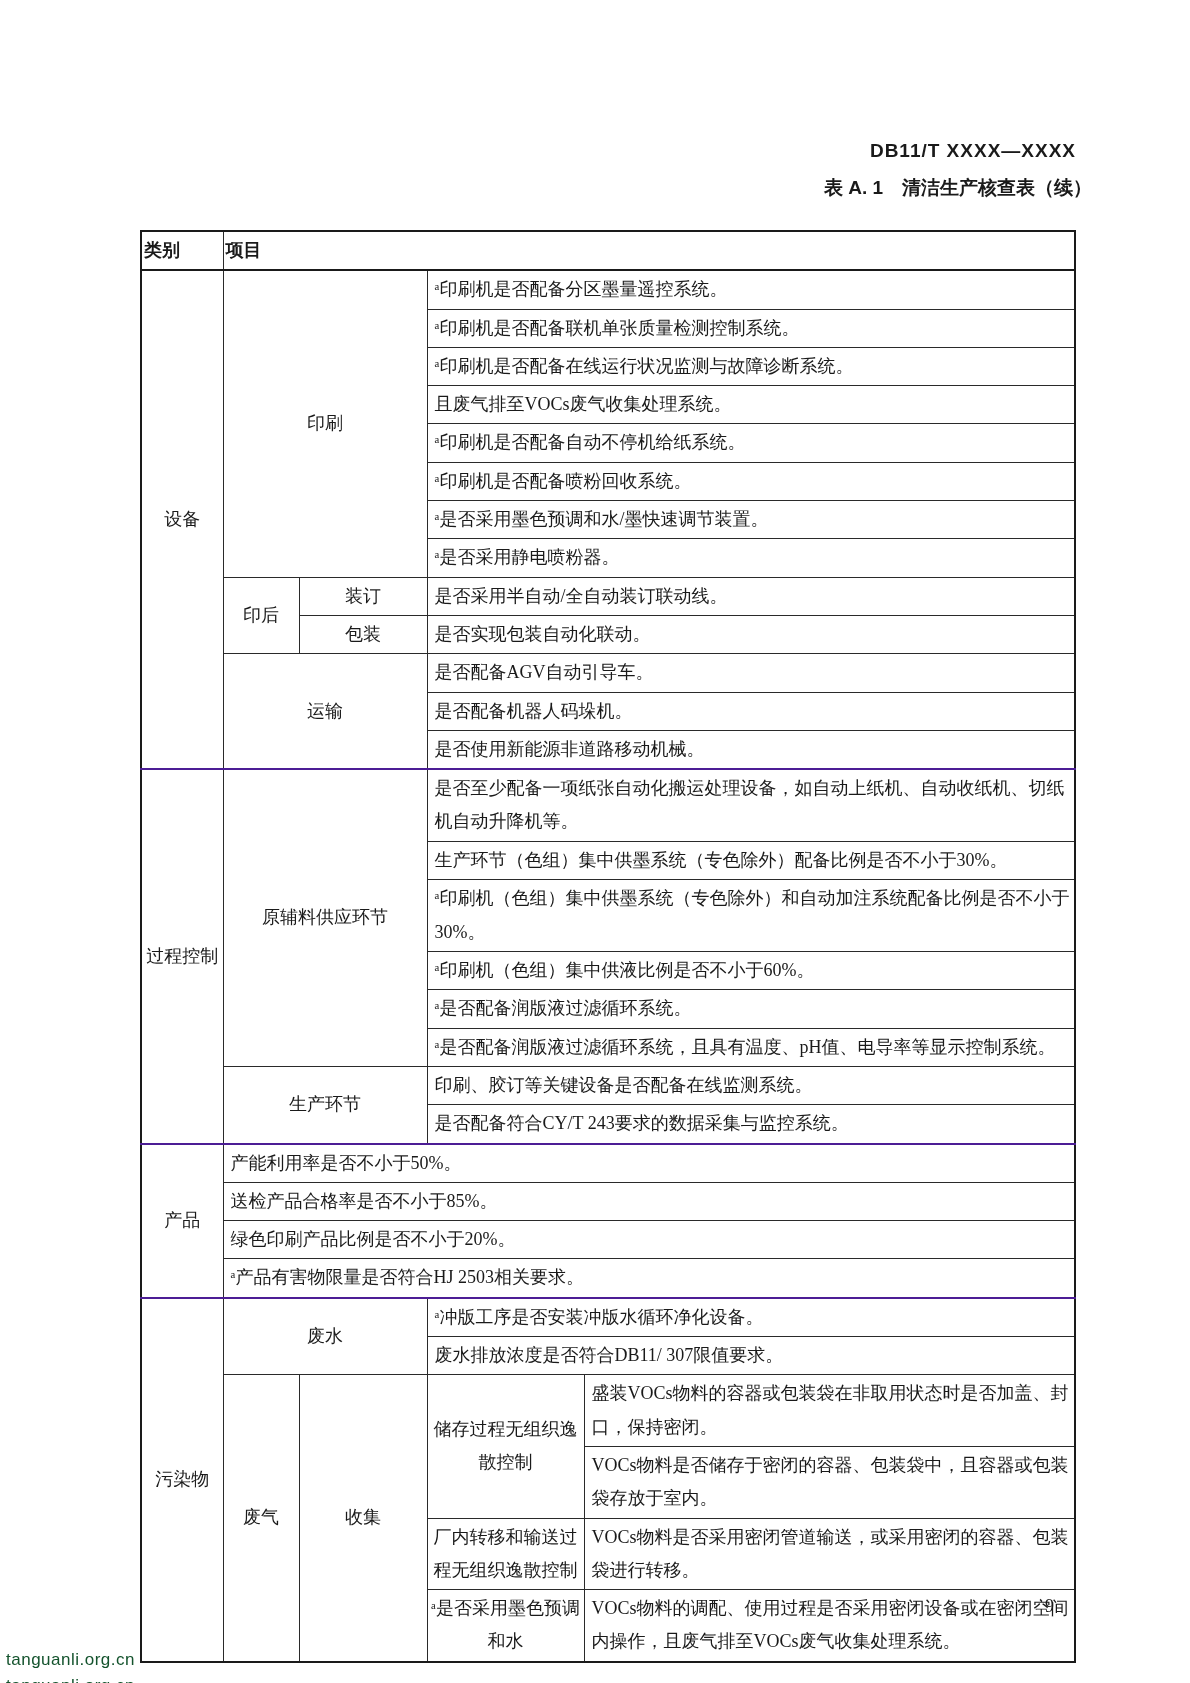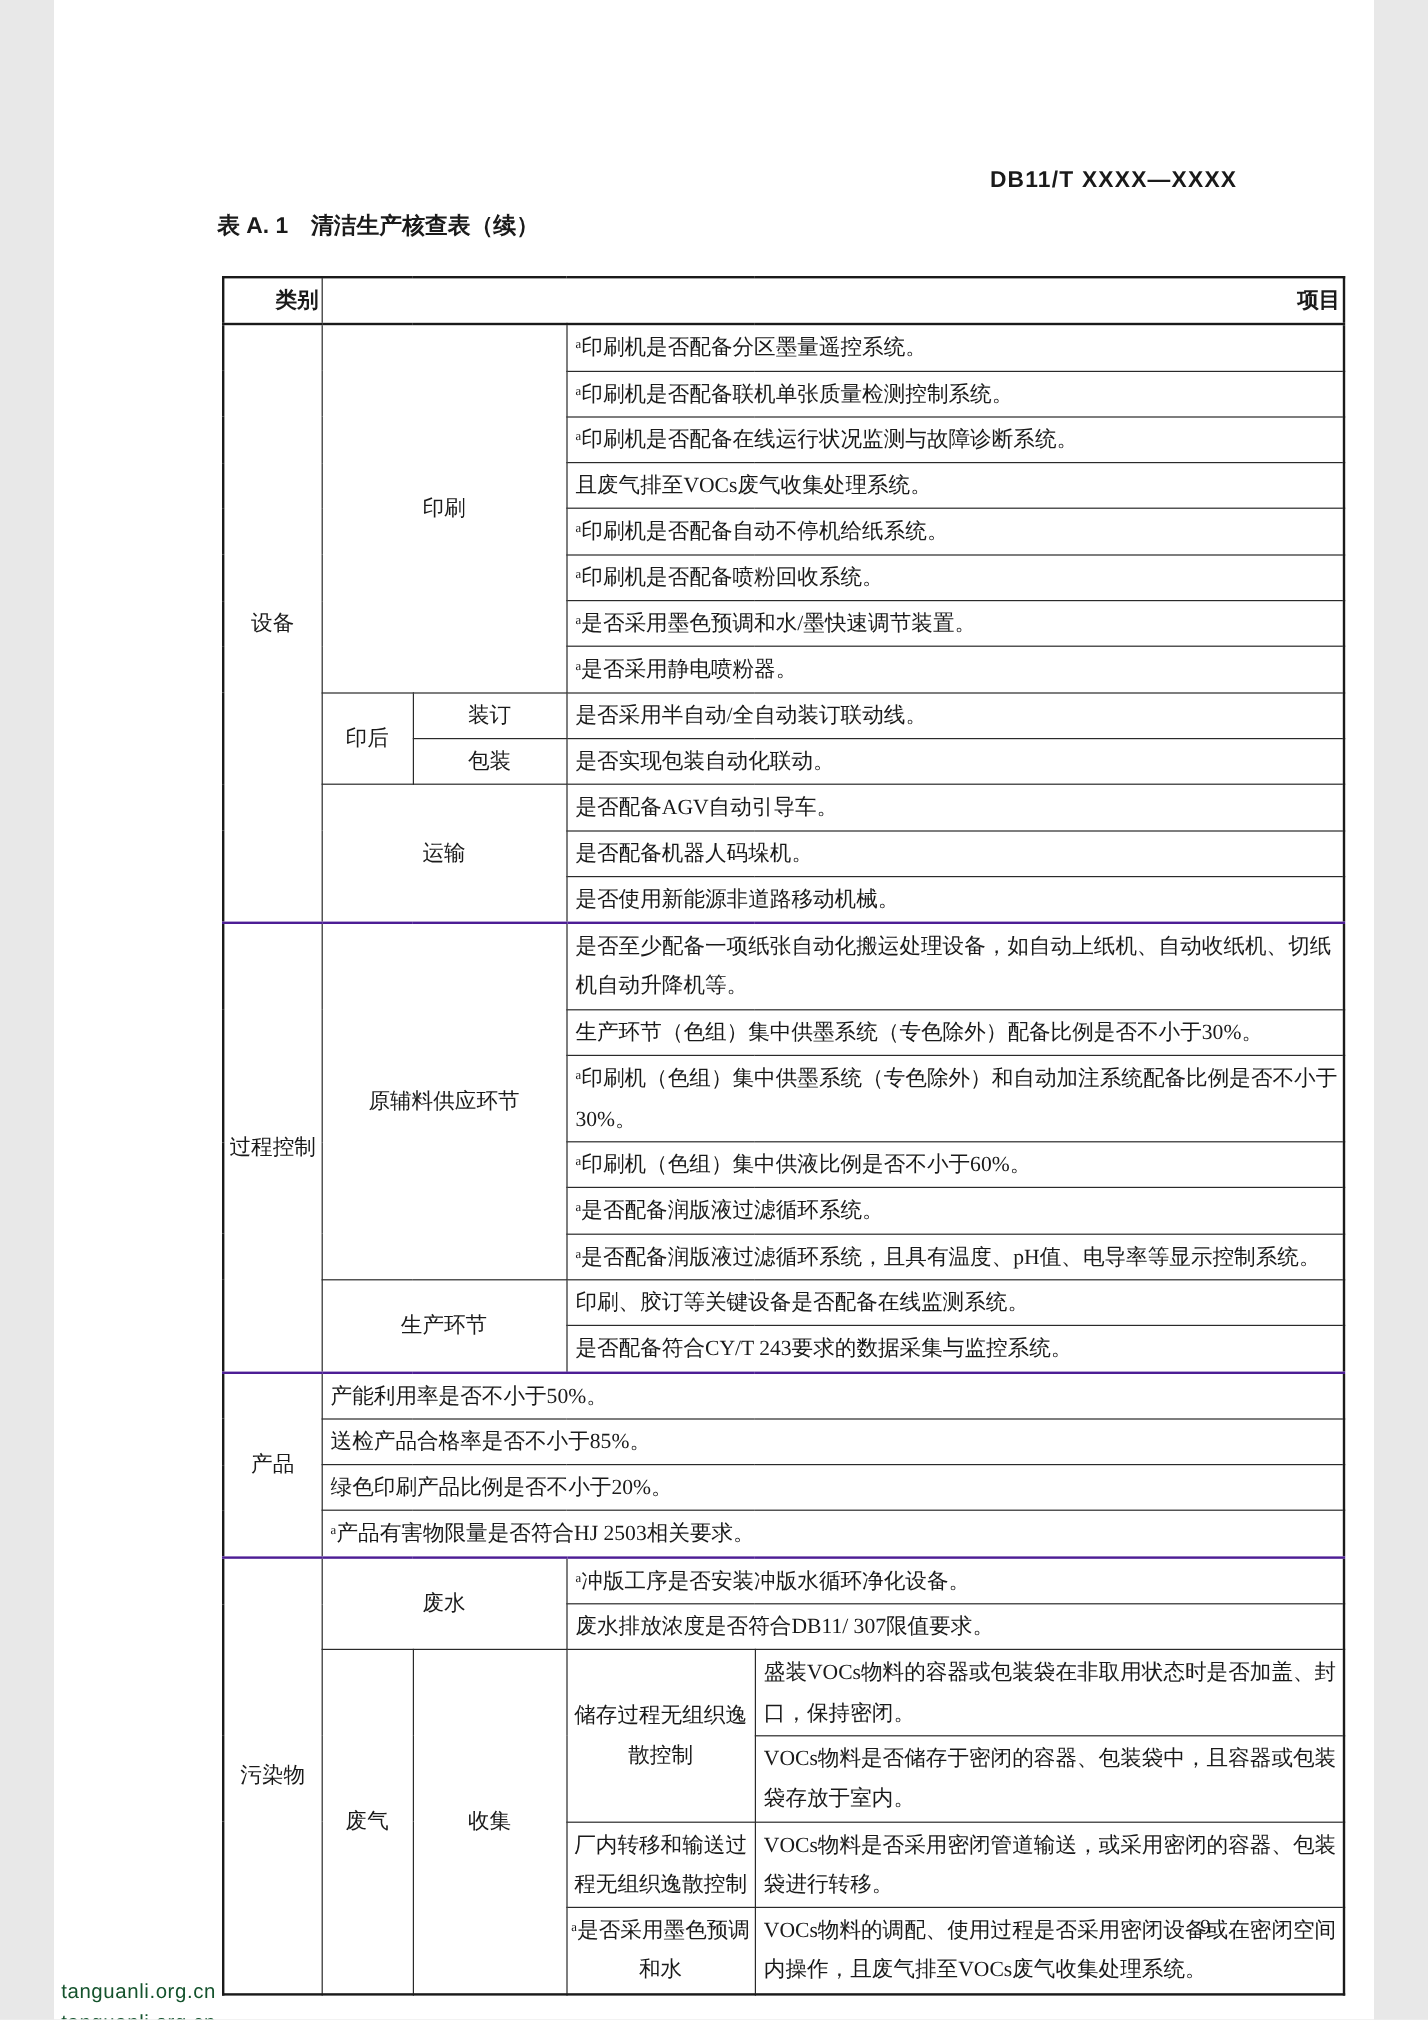--- a/index.html
+++ b/index.html
@@ -1,52 +1,52 @@
 <!DOCTYPE html>
 <html><head>
 <meta charset="utf-8">
 <style>
   html,body{margin:0;padding:0;background:#e8e8e8;}
   .page{
     position:relative;
-    width:1100px;height:1683px;
+    width:1190px;height:1683px;
     margin:0 auto;
     background:#ffffff;
     overflow:hidden;
     font-family:"Liberation Serif","DejaVu Serif",serif;
     color:#1a1a1a;
   }
   .doc-code{
     position:absolute;top:140px;right:114px;
     font-family:"Liberation Sans","DejaVu Sans",sans-serif;
     font-weight:bold;font-size:19px;letter-spacing:1px;
   }
   .caption{
-    position:absolute;top:175px;left:136px;width:936px;
-    text-align:left;white-space:pre;
+    position:absolute;top:175px;left:156px;width:936px;
+    text-align:right;white-space:pre;
     font-family:"Liberation Sans","DejaVu Sans",sans-serif;
     font-weight:bold;font-size:19px;
   }
   table.checklist{
     position:absolute;top:230px;left:140px;width:936px;
     border-collapse:collapse;table-layout:fixed;
     border:2px solid #1a1a1a;
   }
   .checklist td{
     border:1px solid #2a2a2a;
     font-size:18px;line-height:1.85;
     vertical-align:middle;
     padding:2px 5px;
     word-break:break-all;
   }
   tr.head td{border-bottom:2px solid #1a1a1a;}
   tr.sec td{border-top:2px solid #4c1d95;}
   td.center{text-align:center;padding:2px 2px;}
   td.item{text-align:left;padding:2px 4px 2px 7px;}
-  td.colhead{text-align:right;font-weight:bold;padding:2px 2px;}
+  td.colhead{text-align:left;font-weight:bold;padding:2px 2px;}
   tr.rh{height:30px;}
   tr.rs{height:37px;}
   tr.rm{height:34px;}
   tr.rt{height:72px;}
   tr.rv{height:64px;}
   .page-number{
     position:absolute;top:1596px;right:136px;
     font-size:18px;
   }
   .watermark{

